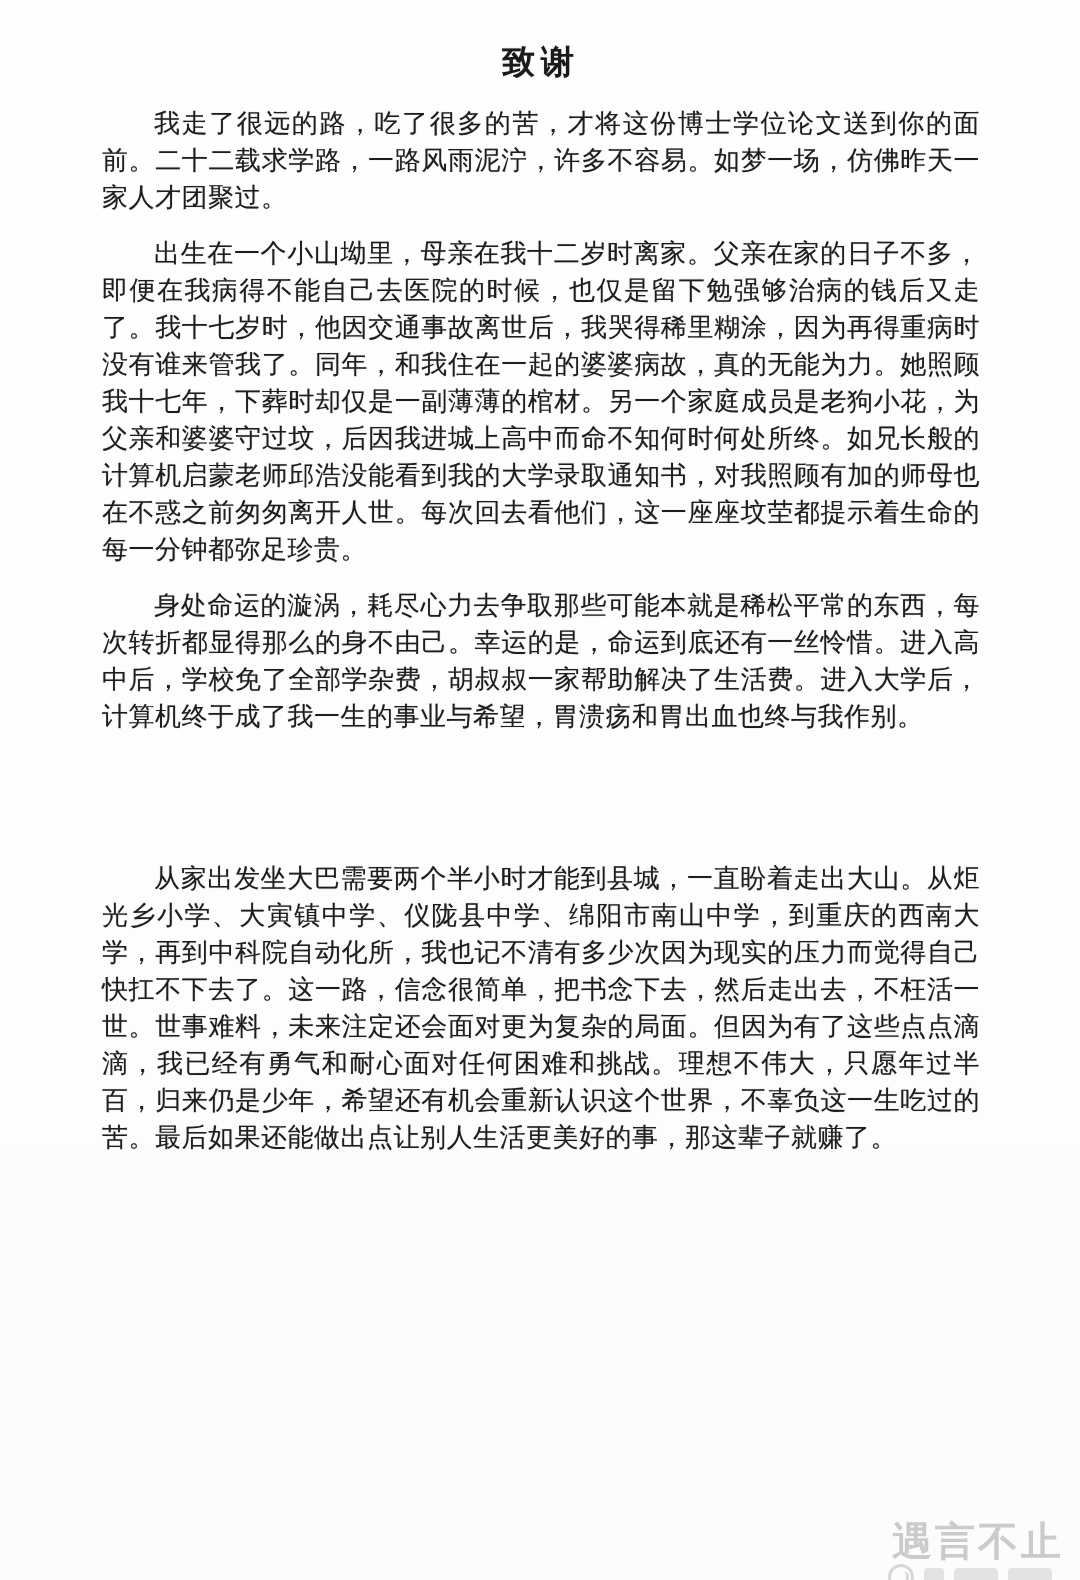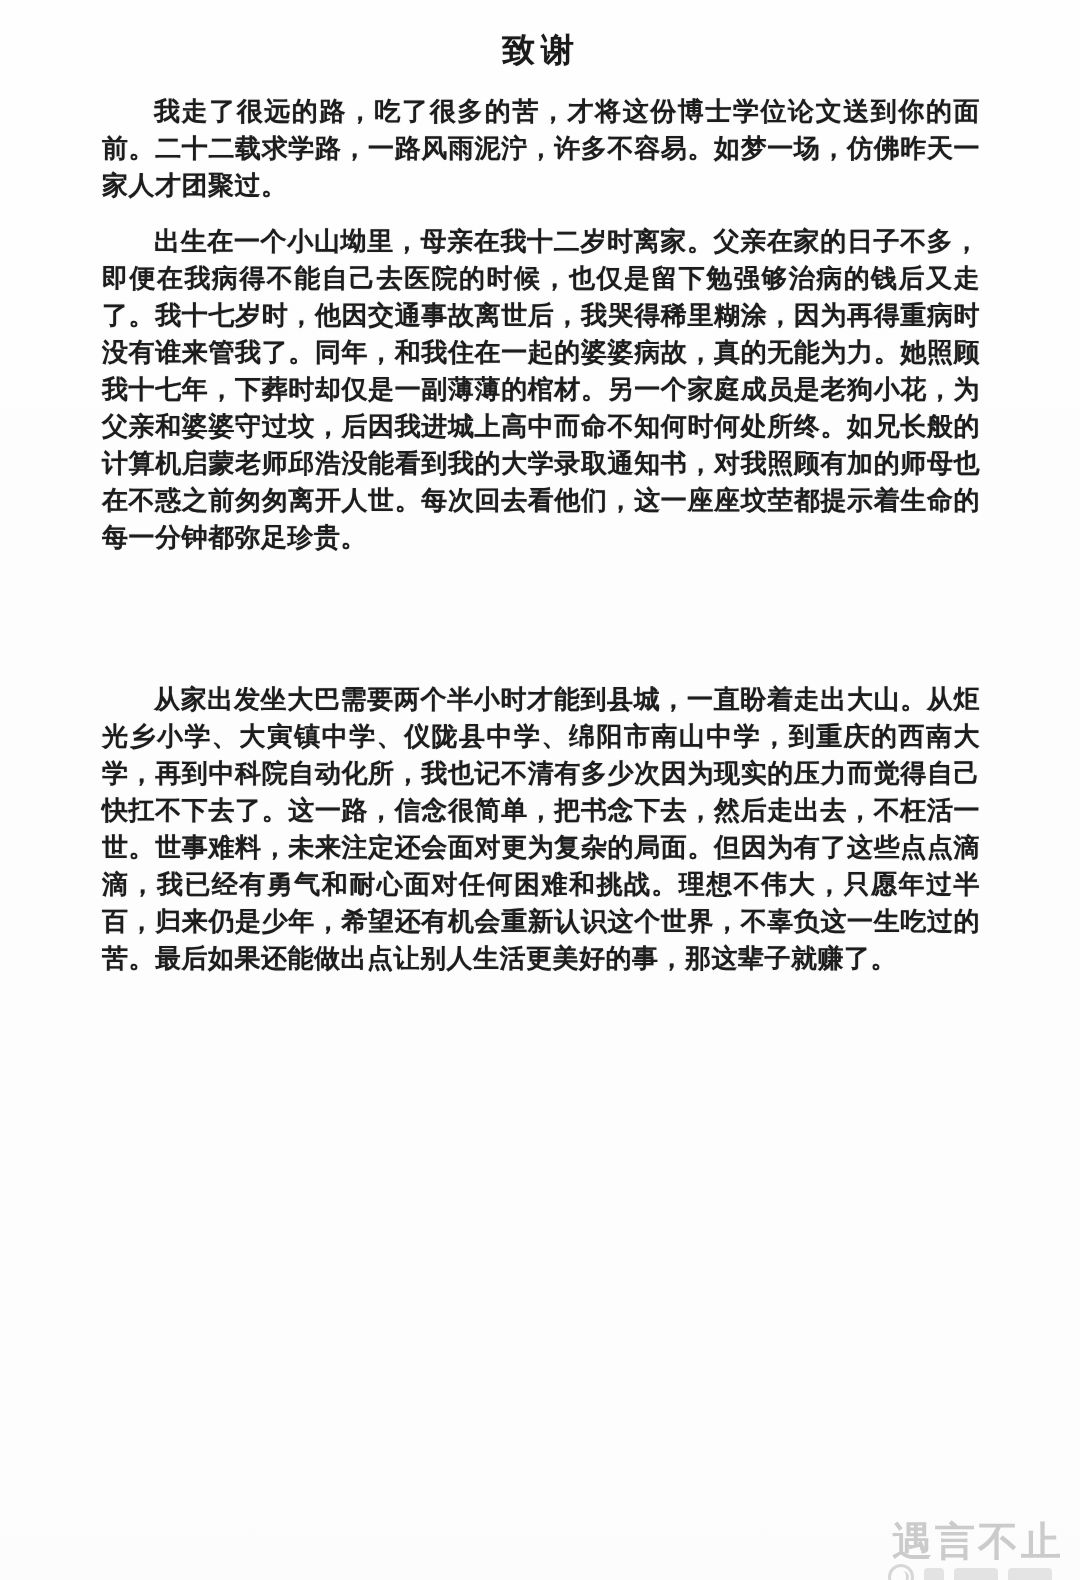--- a/index.html
+++ b/index.html
@@ -11,40 +11,40 @@
     height: 1580px;
     background: #ffffff;
     overflow: hidden;
     font-family: "Liberation Serif", serif;
   }
   .page {
     position: relative;
     width: 1080px;
     height: 1580px;
     box-sizing: border-box;
-    padding: 28px 100px 0 102px;
+    padding: 40px 100px 0 102px;
     background: linear-gradient(180deg, #fefefe 0%, #fdfdfd 60%, #fcfcfc 100%);
     overflow: hidden;
   }
   .doc-title {
     margin: 0 0 20px 0;
     text-align: center;
     font-size: 33px;
     font-weight: 700;
     color: #1a1a1a;
     letter-spacing: 6px;
     text-shadow: 0 0 1px rgba(20,20,20,0.45);
     font-family: "Liberation Sans", sans-serif;
   }
   .body-text p {
     margin: 0 0 19px 0;
     font-size: 26px;
     line-height: 37px;
     color: #1d1d1d;
-    font-weight: 700;
+    font-weight: 400;
     text-align: justify;
     text-justify: inter-ideograph;
     text-indent: 2em;
     letter-spacing: 0.5px;
     text-shadow: 0 0 1px rgba(25,25,25,0.40);
   }
   .body-text p.gap-before {
     margin-top: 125px;
   }
   .watermark {
@@ -98,20 +98,21 @@
 </head>
 <body>
 
 <div class="page">
 
   <h1 class="doc-title">致谢</h1>
 
   <div class="body-text">
     <p>我走了很远的路，吃了很多的苦，才将这份博士学位论文送到你的面前。二十二载求学路，一路风雨泥泞，许多不容易。如梦一场，仿佛昨天一家人才团聚过。</p>
     <p>出生在一个小山坳里，母亲在我十二岁时离家。父亲在家的日子不多，即便在我病得不能自己去医院的时候，也仅是留下勉强够治病的钱后又走了。我十七岁时，他因交通事故离世后，我哭得稀里糊涂，因为再得重病时没有谁来管我了。同年，和我住在一起的婆婆病故，真的无能为力。她照顾我十七年，下葬时却仅是一副薄薄的棺材。另一个家庭成员是老狗小花，为父亲和婆婆守过坟，后因我进城上高中而命不知何时何处所终。如兄长般的计算机启蒙老师邱浩没能看到我的大学录取通知书，对我照顾有加的师母也在不惑之前匆匆离开人世。每次回去看他们，这一座座坟茔都提示着生命的每一分钟都弥足珍贵。</p>
+    <p>身处命运的漩涡，耗尽心力去争取那些可能本就是稀松平常的东西，每次转折都显得那么的身不由己。幸运的是，命运到底还有一丝怜惜。进入高中后，学校免了全部学杂费，胡叔叔一家帮助解决了生活费。进入大学后，计算机终于成了我一生的事业与希望，胃溃疡和胃出血也终与我作别。</p>
     <p class="gap-before">从家出发坐大巴需要两个半小时才能到县城，一直盼着走出大山。从炬光乡小学、大寅镇中学、仪陇县中学、绵阳市南山中学，到重庆的西南大学，再到中科院自动化所，我也记不清有多少次因为现实的压力而觉得自己快扛不下去了。这一路，信念很简单，把书念下去，然后走出去，不枉活一世。世事难料，未来注定还会面对更为复杂的局面。但因为有了这些点点滴滴，我已经有勇气和耐心面对任何困难和挑战。理想不伟大，只愿年过半百，归来仍是少年，希望还有机会重新认识这个世界，不辜负这一生吃过的苦。最后如果还能做出点让别人生活更美好的事，那这辈子就赚了。</p>
   </div>
 
   <div class="watermark">遇言不止</div>
 
   <div class="partial-logo">
     <span class="logo-circle"></span>
     <span class="logo-blob small"></span>
     <span class="logo-blob"></span>
     <span class="logo-blob"></span>

